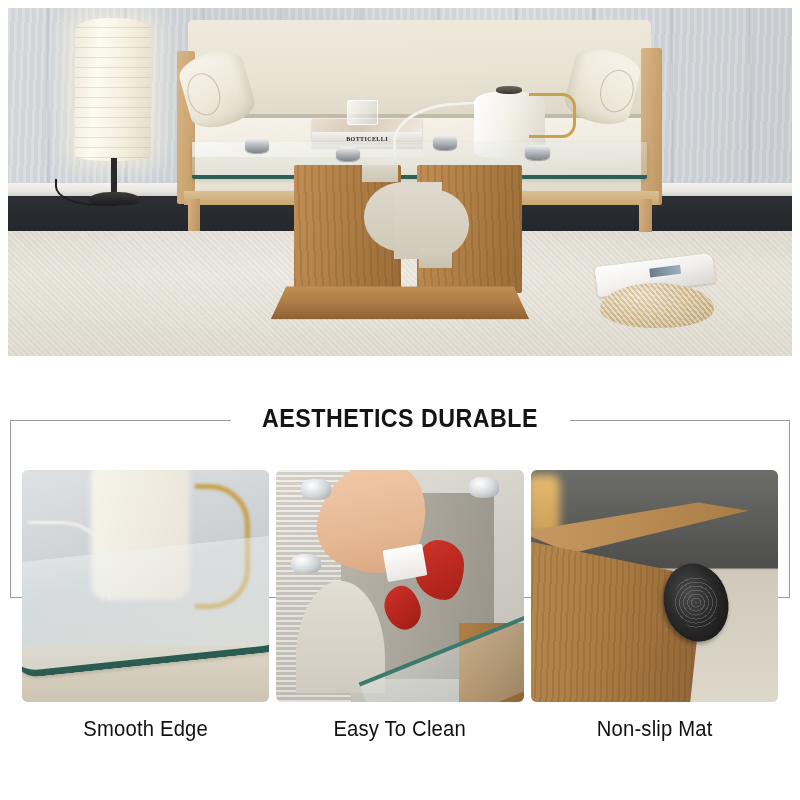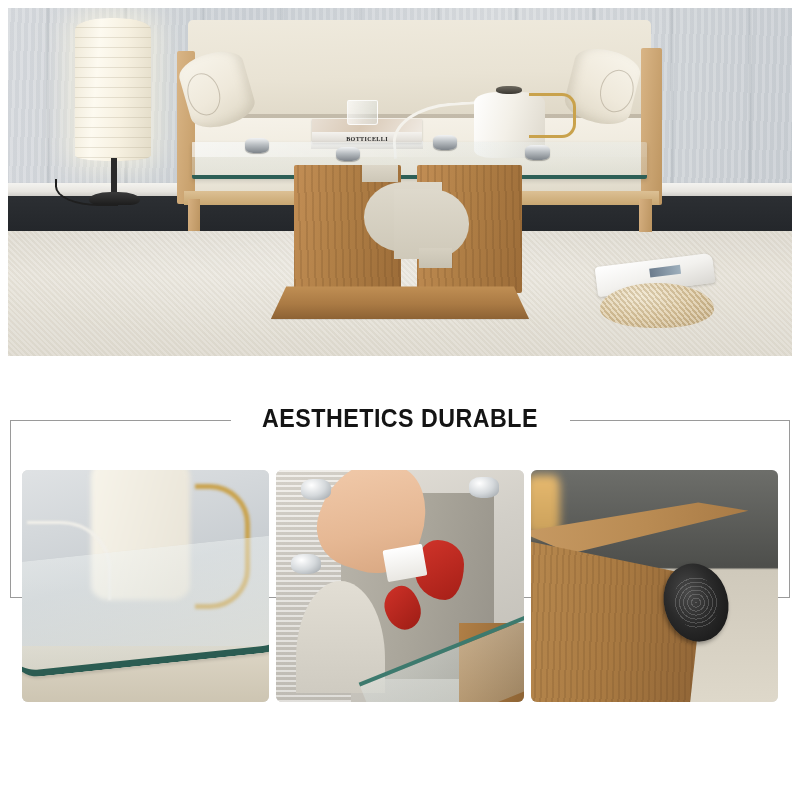--- a/index.html
+++ b/index.html
@@ -501,14 +501,19 @@
     <div class="thumb">
       <div class="t3-bg"></div>
       <div class="t3-blur"></div>
       <div class="t3-top"></div>
       <div class="t3-face"></div>
       <div class="t3-pad"></div>
     </div>
 
   </div>
 
+  <div class="captions">
+    <div class="caption">Smooth Edge</div>
+    <div class="caption">Easy To Clean</div>
+    <div class="caption">Non-slip Mat</div>
+  </div>
 
 </div>
 
 </body></html>

